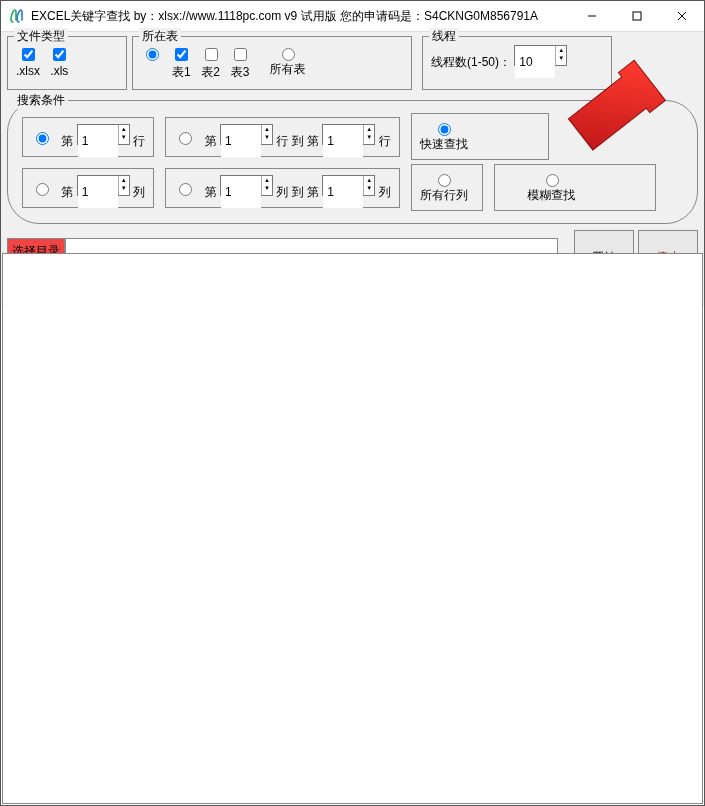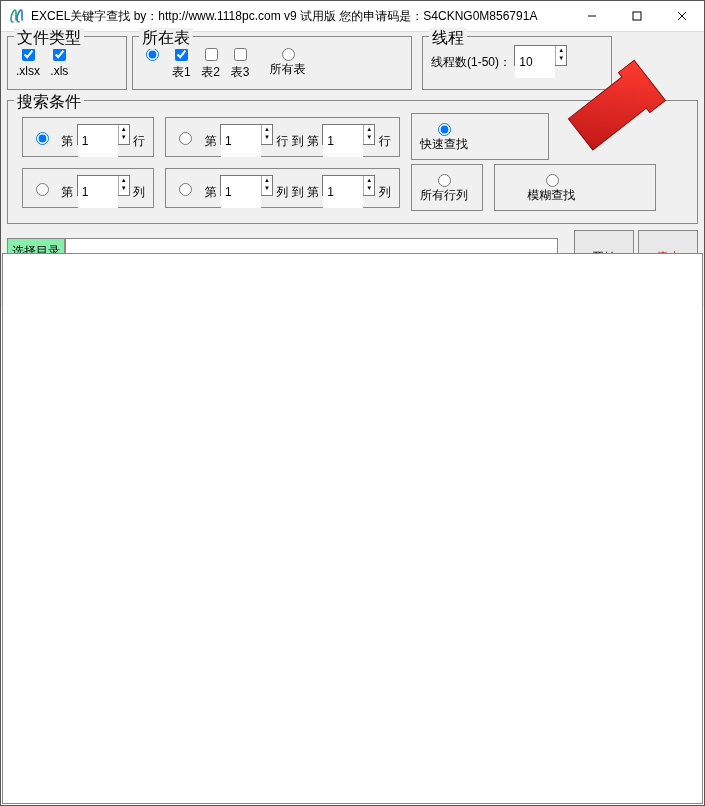--- a/index.html
+++ b/index.html
@@ -34,21 +34,21 @@
     border:1px solid #888;
     margin:4px 0 0 0;
     padding:8px 8px;
     display:inline-block;
     box-sizing:border-box;
     vertical-align:top;
   }
   .fs .legend {
     position:absolute; top:-9px; left:6px;
     background:#f0f0f0; padding:0 3px;
-    font-size:16px;
+    font-size:12px;
   }
   
   .client-top { background:#f0f0f0; padding:0 6px; }
 
   
   label.cb, label.rb {
     display:inline-flex; align-items:center;
     margin-right:6px; white-space:nowrap;flex-direction:column;
   }
   label.cb input, label.rb input { margin-right:3px; }
@@ -76,33 +76,34 @@
   }
   .btn3d.disabled { color:#b91c1c; }
 
   
   #fs-filetype { width:120px; }
   #fs-tables { width:280px; margin-left:5px; }
   #fs-threads { width:190px; margin-left:10px; }
   #fs-search {
     display:block; width:calc(100% - 0px);
     padding:10px 10px 10px 10px;
+    border-radius:32px;
   }
   #fs-search .sub {
     display:inline-block;
     border:1px solid #888;
     padding:6px 8px; margin:2px 4px;
     vertical-align:middle;
   }
 
   
   .dir-row { display:flex; align-items:stretch; margin-top:8px; }
   .dir-row .lbl {
     flex:0 0 56px;
-    border:1px solid #888; background:#86efac;
+    border:1px solid #888; background:#ef4444;
     display:flex; align-items:center; justify-content:center;
   }
   .dir-row .field {
     flex:1; border:1px solid #888; background:#fff;
     height:24px;
   }
   .side-btns { display:flex; gap:4px; padding-left:16px;justify-content:space-between; }
   .side-btns .btn3d { width:42px; height:48px; display:flex;
     align-items:center; justify-content:center; }
 
@@ -133,21 +134,21 @@
 </head>
 <body>
 
 <div class="titlebar">
   <span class="icon">
     <svg width="16" height="16" viewBox="0 0 16 16">
       <path d="M4 14 Q2 14 2 11 Q2 7 4 4 Q5 2 6 2 Q7 2 7 4 L7 12" stroke="#2a6" stroke-width="1.6" fill="none" stroke-linecap="round"></path>
       <path d="M10 14 Q8 14 8 11 Q8 7 10 4 Q11 2 12 2 Q13 2 13 4 L13 12" stroke="#27c" stroke-width="1.6" fill="none" stroke-linecap="round"></path>
     </svg>
   </span>
-  <span class="title">EXCEL关键字查找  by：http://www.1118pc.com v9 试用版 您的申请码是：S4CKNG0M856791A</span>
+  <span class="title">EXCEL关键字查找  by：xlsx://www.1118pc.com v9 试用版 您的申请码是：S4CKNG0M856791A</span>
   <div class="btn">
     <svg width="10" height="10">
         <line x1="1" y1="5" x2="9" y2="5" stroke="#000"></line>
       </svg>
   </div>
   <div class="btn">
     <svg width="10" height="10">
         <rect x="1" y="1" width="8" height="8" stroke="#000" fill="none"></rect>
       </svg>
   </div>

